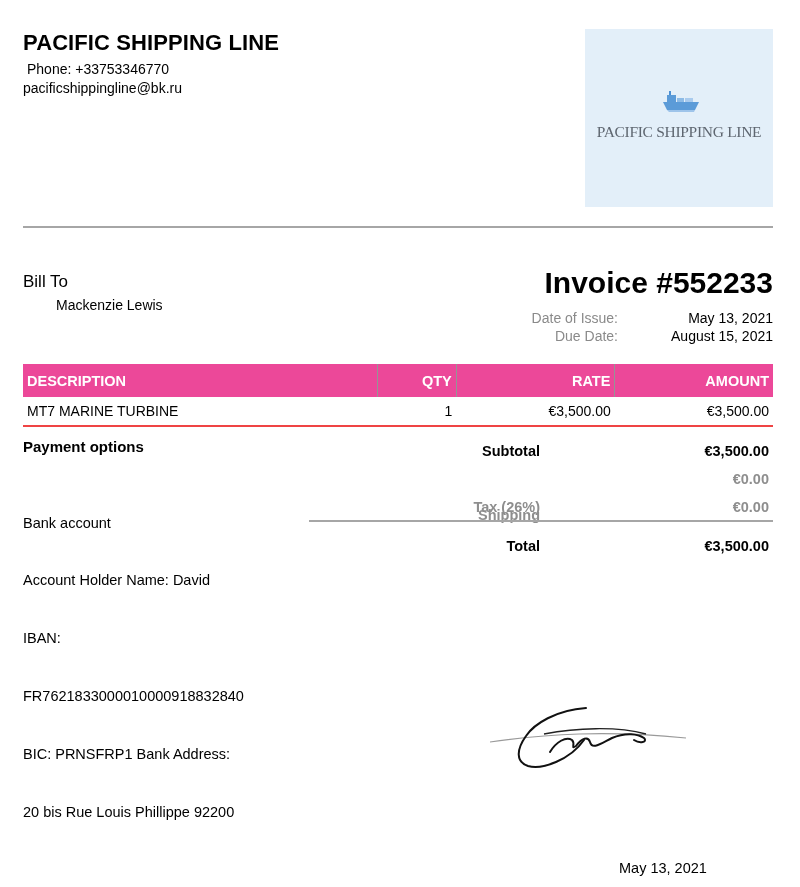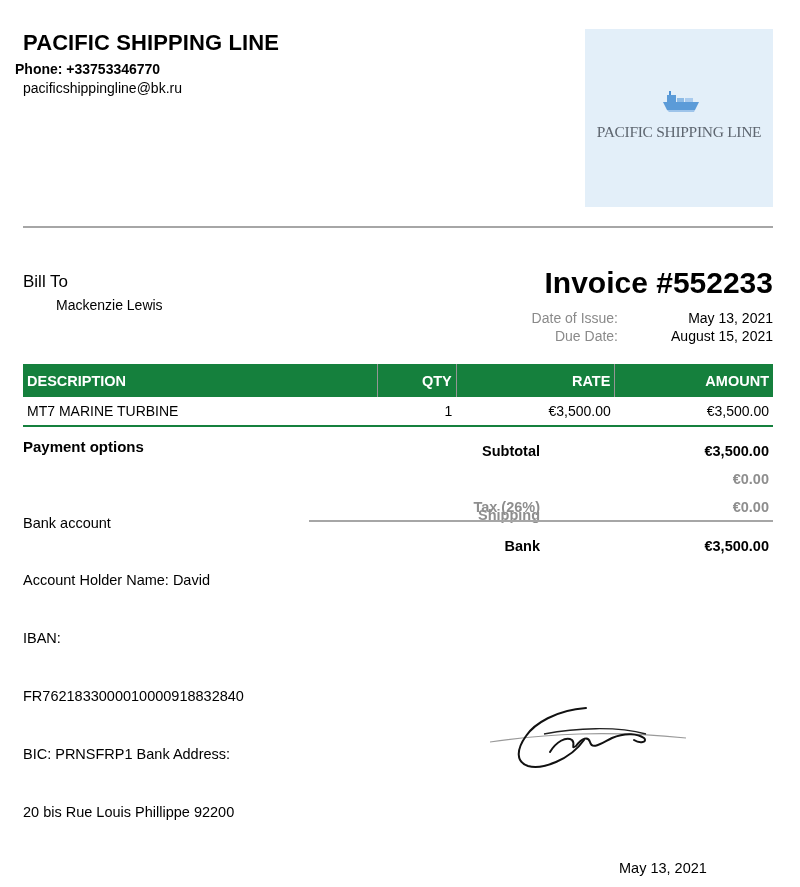--- a/index.html
+++ b/index.html
@@ -3,21 +3,21 @@
 <meta charset="utf-8">
 <style>
   html, body { margin: 0; padding: 0; background: #ffffff; }
   body {
     width: 800px; height: 887px; position: relative; overflow: hidden;
     font-family: "Liberation Sans", "DejaVu Sans", sans-serif; color: #000;
   }
   .abs { position: absolute; }
 
   .company-name { left: 23px; top: 30px; font-size: 22px; font-weight: bold; letter-spacing: 0.1px; }
-  .company-phone { left: 15px; top: 61px; font-size: 14px; font-weight: bold; }
+  .company-phone { left: 27px; top: 61px; font-size: 14px; }
   .company-email { left: 23px; top: 80px; font-size: 14px; }
 
   .logo-box {
     left: 585px; top: 29px; width: 188px; height: 178px;
     background: #e3eff9;
   }
   .logo-ship { position: absolute; left: 77px; top: 62px; width: 38px; height: 22px; }
   .logo-text {
     position: absolute; left: 0; right: 0; top: 94px; text-align: center;
     font-family: "Liberation Serif", "DejaVu Serif", serif; font-size: 15.5px; color: #5e6670;
@@ -30,26 +30,26 @@
   .bill-to-name { left: 23px; top: 297px; font-size: 14px; margin-left: 33px; }
 
   .invoice-title { right: 27px; top: 266px; font-size: 30px; font-weight: bold; }
   .meta-label { font-size: 14px; color: #8a8a8a; text-align: right; width: 200px; left: 418px; }
   .meta-value { font-size: 14px; text-align: right; width: 150px; left: 623px; }
 
   .items-table {
     left: 23px; top: 364px; width: 750px; border-collapse: collapse;
   }
   .items-table th {
-    background: #15803d; color: #fff; font-size: 14.5px; font-weight: bold;
+    background: #ec4899; color: #fff; font-size: 14.5px; font-weight: bold;
     height: 33px; padding: 0 4px; border-right: 1px solid #959595;
   }
   .items-table th:last-child { border-right: none; }
   .items-table td {
-    font-size: 14px; height: 28px; padding: 0 4px; border-bottom: 2px solid #15803d;
+    font-size: 14px; height: 28px; padding: 0 4px; border-bottom: 2px solid #ef4444;
   }
   .col-desc { width: 347px; text-align: left; }
   .col-qty { width: 70px; text-align: right; }
   .col-rate { width: 150px; text-align: right; }
   .col-amt { width: 150px; text-align: right; }
 
   .pay-title { left: 23px; top: 438px; font-size: 15px; font-weight: bold; }
   .pay-lines { left: 23px; top: 475px; font-size: 14.5px; line-height: 19.3px; white-space: pre; }
 
   .tot-label { font-size: 14.5px; font-weight: bold; text-align: right; width: 200px; left: 340px; }
@@ -120,21 +120,21 @@
   
 </div>
 
 <div class="abs tot-label" style="top:443px;">Subtotal</div>
 <div class="abs tot-value" style="top:443px;">€3,500.00</div>
 <div class="abs tot-label muted" style="top:494px;margin-top:13px;">Shipping</div>
 <div class="abs tot-value muted" style="top:471px;">€0.00</div>
 <div class="abs tot-label muted" style="top:499px;">Tax (26%)</div>
 <div class="abs tot-value muted" style="top:499px;">€0.00</div>
 <div class="abs tot-divider"></div>
-<div class="abs tot-label" style="top:538px;">Bank</div>
+<div class="abs tot-label" style="top:538px;">Total</div>
 <div class="abs tot-value" style="top:538px;">€3,500.00</div>
 
 <svg class="abs signature" viewBox="0 0 205 75">
   <path d="M4 42 C60 34, 120 30, 200 38" stroke="#9a9a9a" stroke-width="1.2" fill="none"></path>
   <path d="M100 8 C70 10, 48 24, 40 36 C30 50, 30 62, 42 66 C56 70, 84 60, 98 40" stroke="#111" stroke-width="2" fill="none" stroke-linecap="round"></path>
   <path d="M64 52 C70 42, 80 36, 86 40 C90 44, 84 50, 90 46 C96 38, 102 36, 104 42 C106 50, 114 44, 126 38 C140 32, 152 34, 158 38 C162 42, 154 44, 148 40" stroke="#111" stroke-width="2" fill="none" stroke-linecap="round"></path>
   <path d="M58 34 C90 28, 130 26, 160 34" stroke="#222" stroke-width="1.3" fill="none"></path>
 </svg>
 <div class="abs sign-date">May 13, 2021</div>
 

